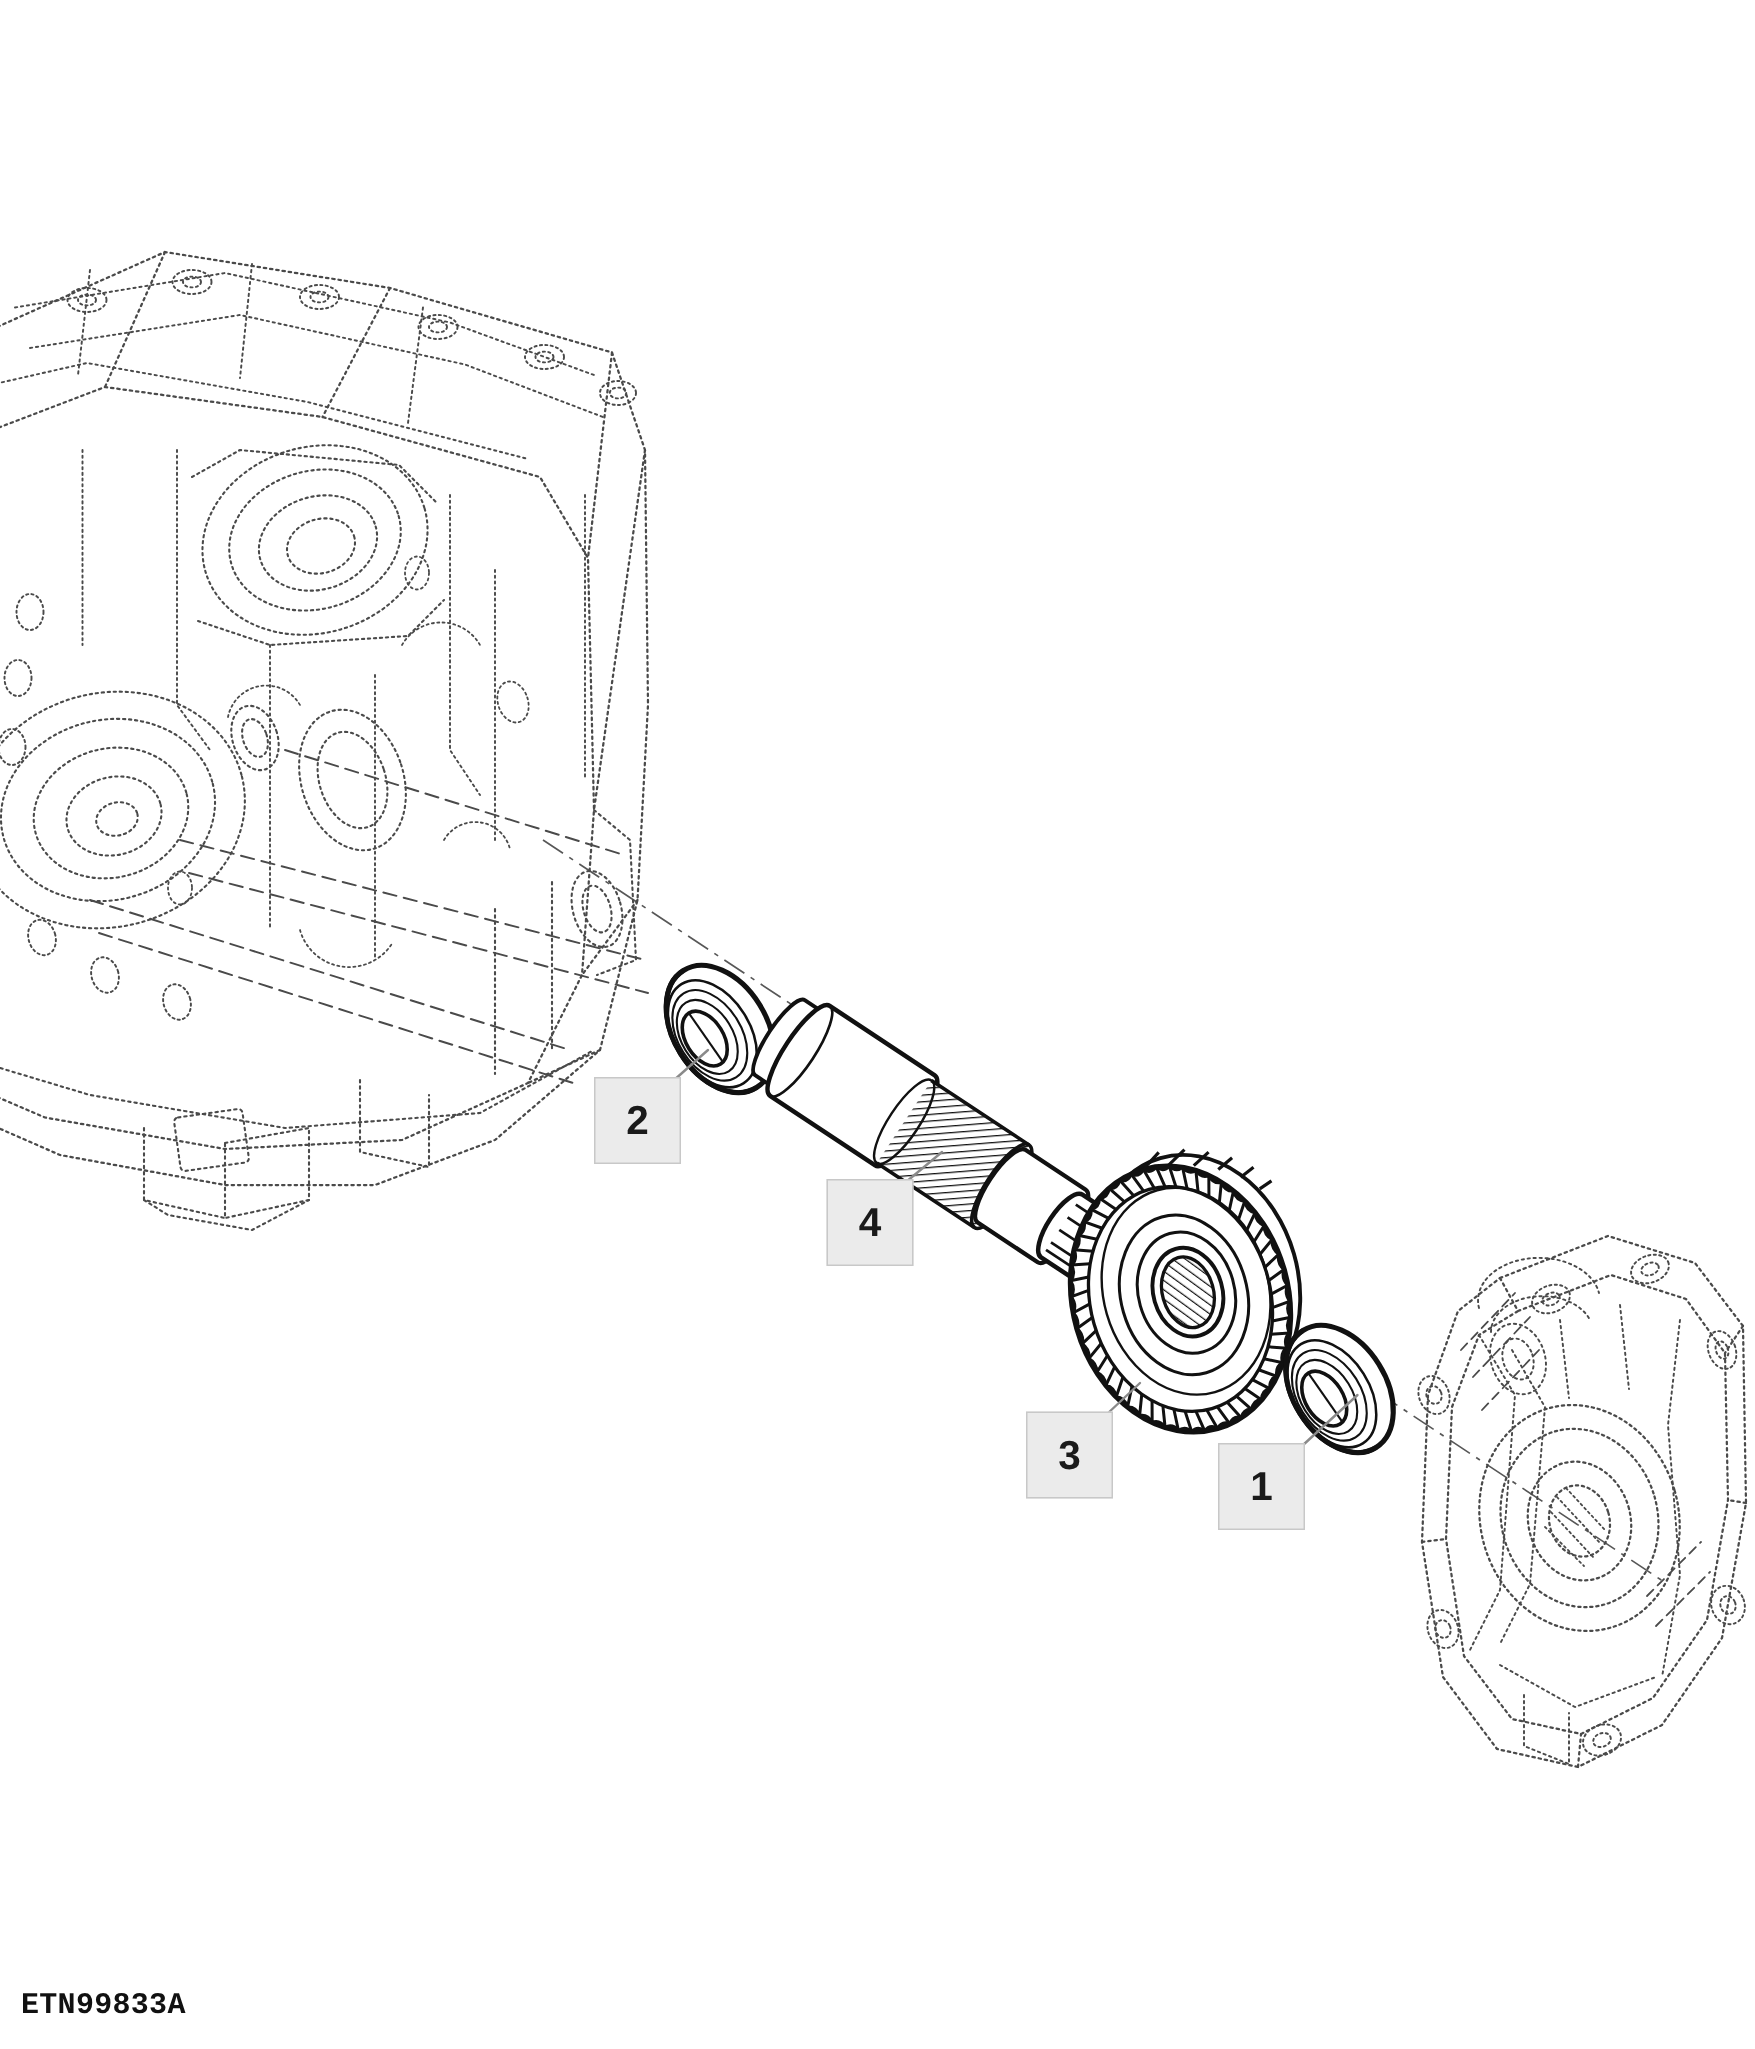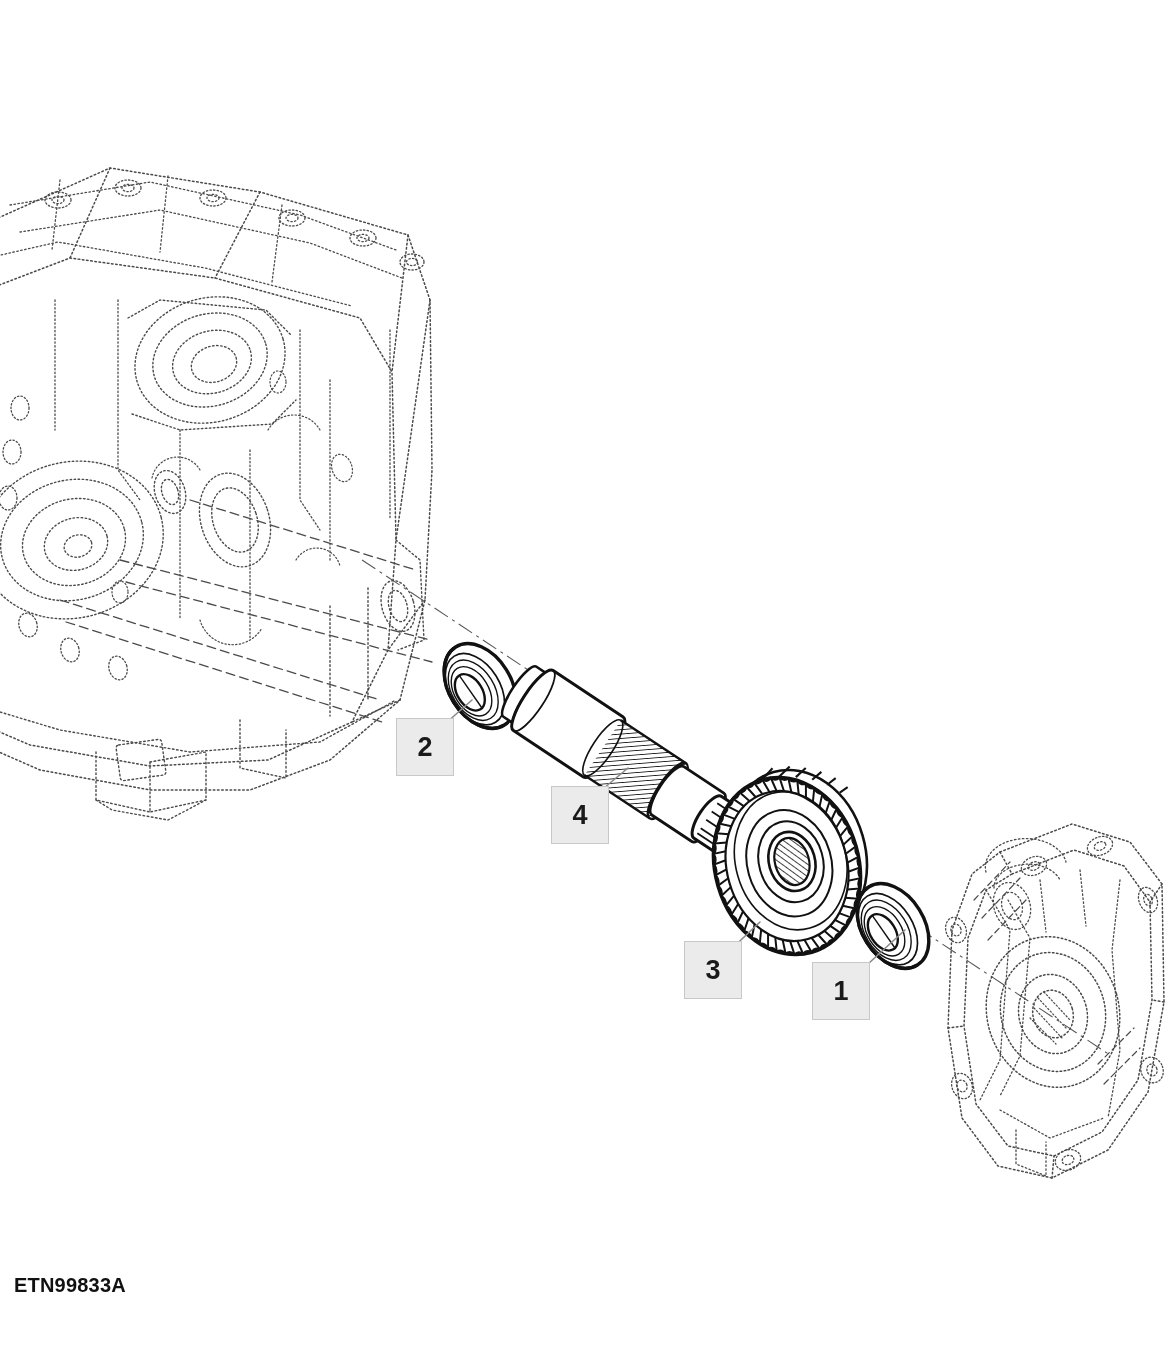--- a/index.html
+++ b/index.html
@@ -46,22 +46,22 @@
     font-family: "Liberation Sans", sans-serif;
     font-size: 27px;
     font-weight: bold;
     color: #1a1a1a;
     line-height: 1;
     user-select: none;
   }
   #figure-caption {
     position: absolute;
     left: 14px;
-    top: 1274px;
-    font-family: Liberation Sans, sans-serif;
+    top: 1326px;
+    font-family: Liberation Mono, monospace;
     font-size: 20px;
     font-weight: bold;
     color: #111111;
     letter-spacing: 0.2px;
   }
 </style>
 </head>
 <body style="background: rgb(255, 255, 255);">
 
 <div id="diagram-root">

